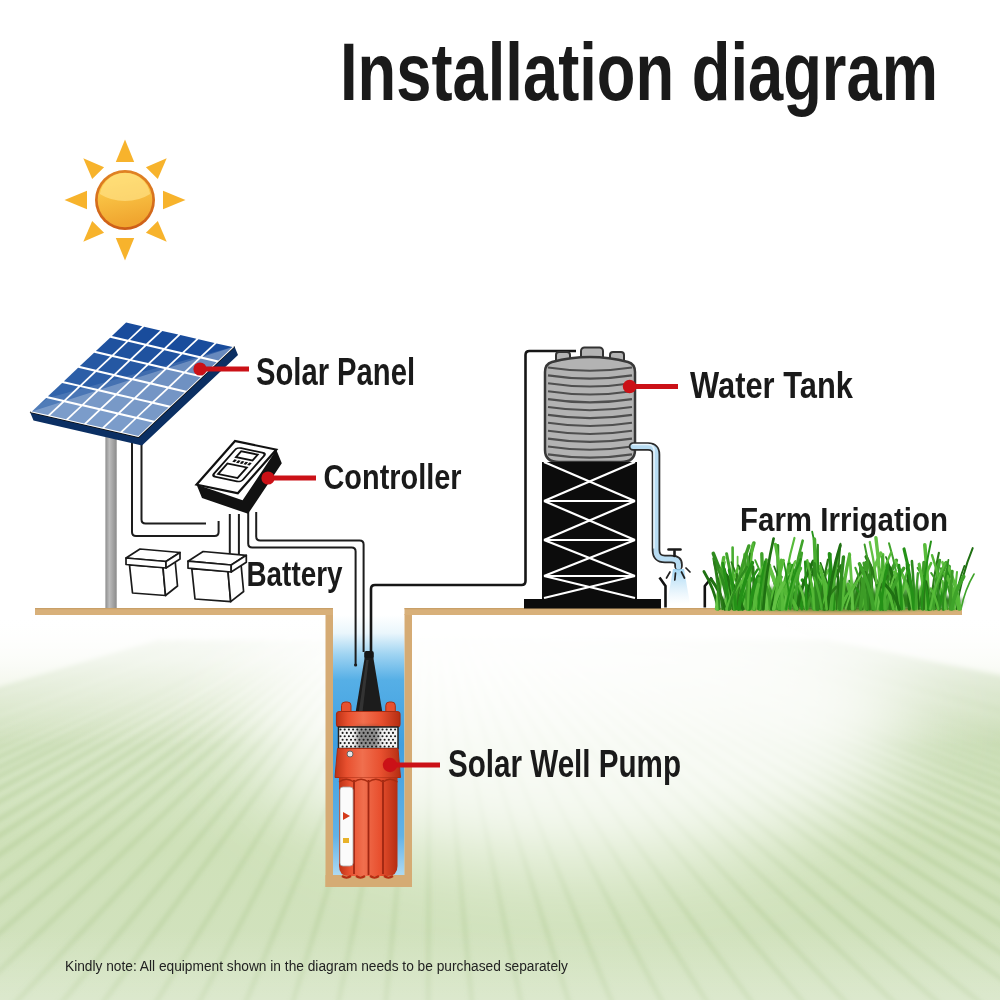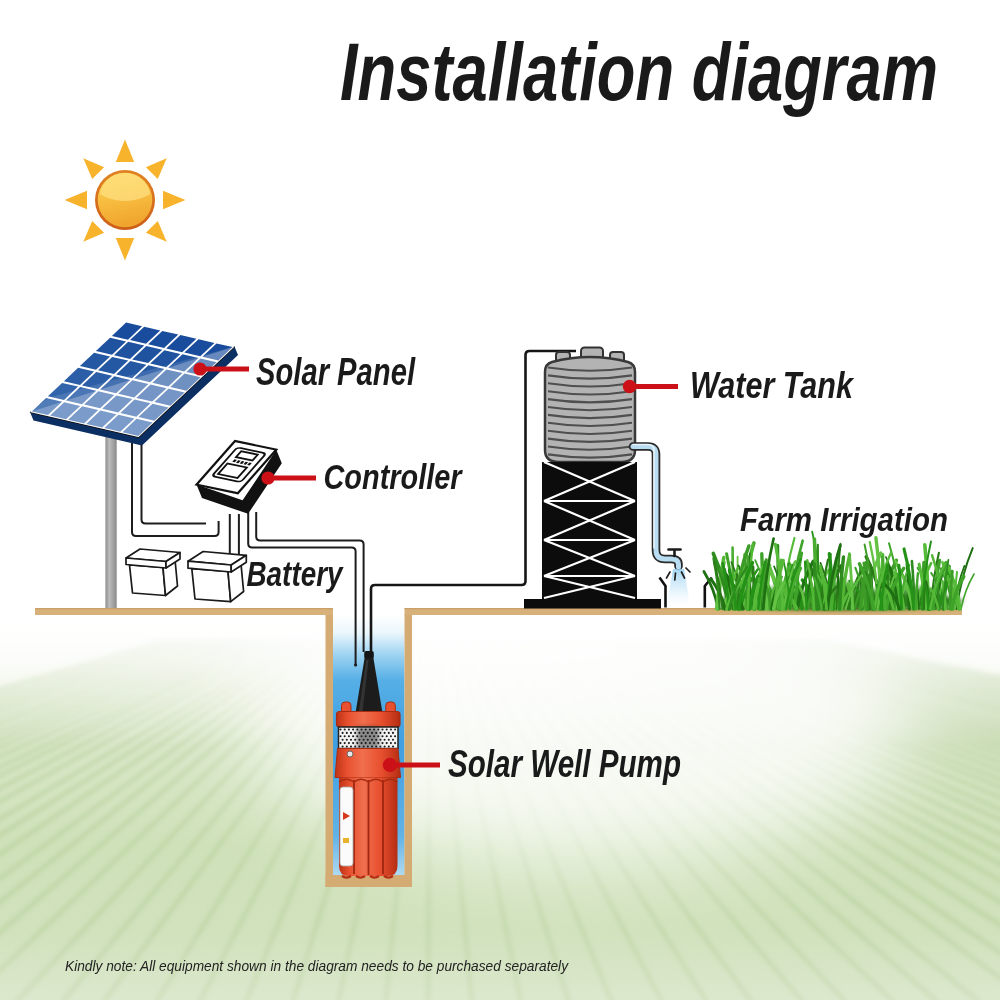--- a/index.html
+++ b/index.html
@@ -1,17 +1,17 @@
 <!DOCTYPE html>
 <html><head>
 <meta charset="utf-8">
 <style>
 html,body{margin:0;padding:0;background:#fff;}
 #stage{position:relative;width:1000px;height:1000px;overflow:hidden;background:#fff;
-font-family:"Liberation Sans",sans-serif;font-style:italic;}
+font-family:"Liberation Sans",sans-serif;}
 </style>
 </head>
 <body>
 <div id="stage">
 <svg width="1000" height="1000" viewBox="0 0 1000 1000">
 <defs>
 <linearGradient id="fieldG" x1="0" y1="615" x2="0" y2="1000" gradientUnits="userSpaceOnUse">
 <stop offset="0" stop-color="#ffffff"></stop>
 <stop offset="0.16" stop-color="#eaf1dd"></stop>
 <stop offset="0.36" stop-color="#d8e7c7"></stop>

